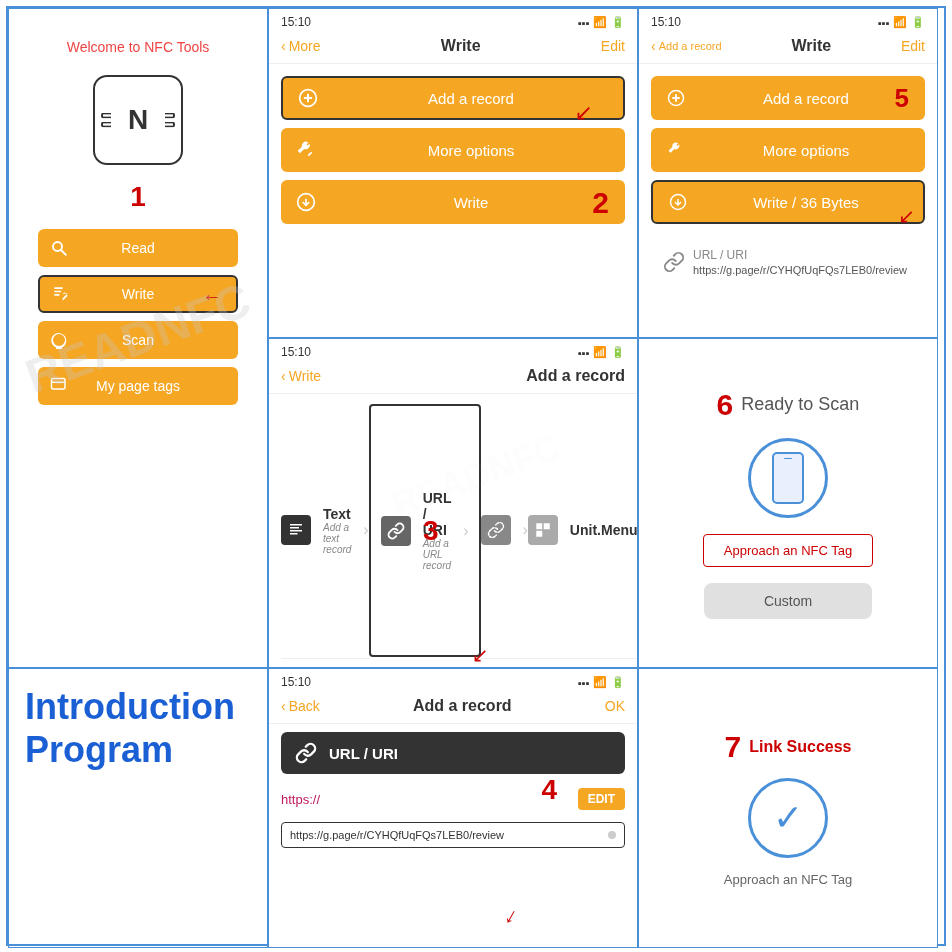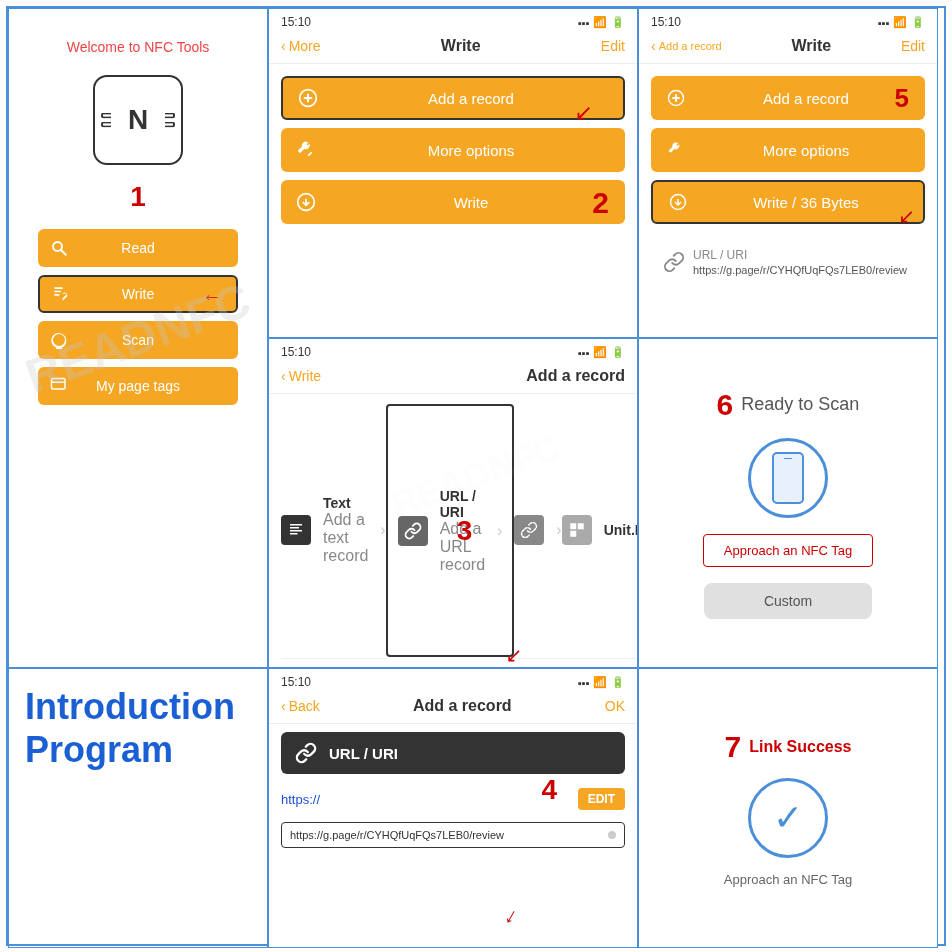--- a/index.html
+++ b/index.html
@@ -232,21 +232,21 @@
       background: #333;
       border-radius: 4px;
       display: flex;
       align-items: center;
       justify-content: center;
       flex-shrink: 0;
     }
     .record-icon svg { fill: white; }
     .record-texts { flex: 1; }
     .record-title { font-size: 14px; font-weight: 600; color: #333; }
-    .record-sub { font-size: 16px; color: #888; }
+    .record-sub { font-size: 10px; color: #888; font-style: italic; }
     .chevron-right {
       color: #ccc;
       font-size: 16px;
     }
 
     
     .panel-4 {
       grid-column: 2;
       grid-row: 3;
     }
@@ -275,21 +275,21 @@
       margin-bottom: 6px;
     }
     .url-input-row {
       display: flex;
       align-items: center;
       gap: 8px;
       margin-bottom: 12px;
     }
     .url-prefix {
       font-size: 13px;
-      color: #1d4ed8;
+      color: #be185d;
       flex-shrink: 0;
     }
     .edit-btn {
       background: #f5a623;
       color: white;
       font-size: 12px;
       font-weight: bold;
       padding: 4px 10px;
       border-radius: 4px;
     }

